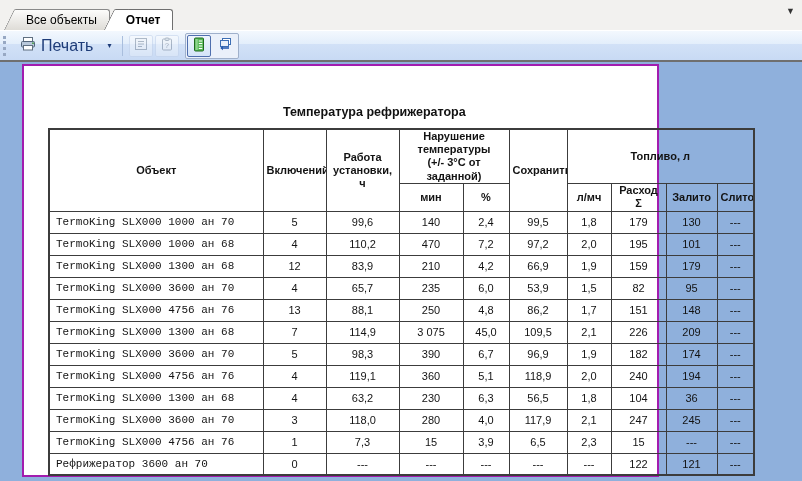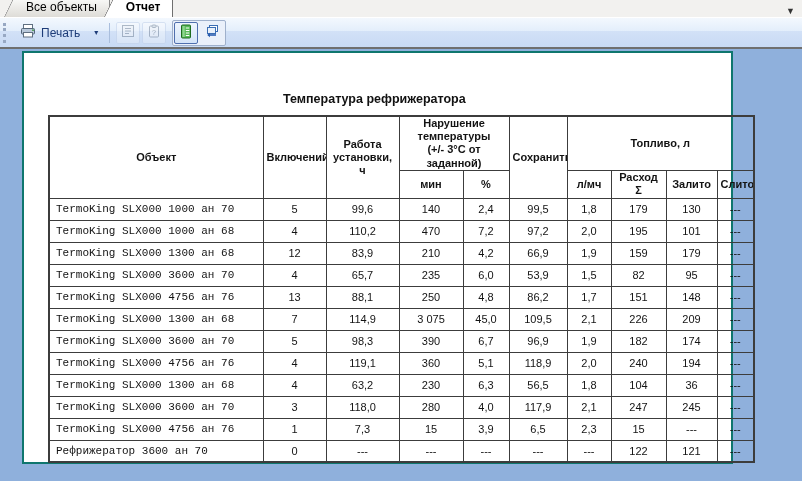--- a/index.html
+++ b/index.html
@@ -1,53 +1,53 @@
 <!DOCTYPE html>
 <html><head>
 <meta charset="utf-8">
 <style>
   * { box-sizing: border-box; margin: 0; padding: 0; }
   html,body { width: 802px; height: 481px; overflow: hidden;
     font-family: "Liberation Sans", sans-serif; }
   .app { width: 802px; height: 481px; display: flex; flex-direction: column; background:#f2f1ef; }
 
   
-  .tabstrip { height: 17px; background:#f2f1ef; position:relative; display:flex; align-items:flex-end; padding-left:16px; flex:none; }
+  .tabstrip { height: 30px; background:#f2f1ef; position:relative; display:flex; align-items:flex-end; padding-left:16px; flex:none; }
   .tab { position:relative; height:21px; display:flex; align-items:center; padding:0 12px 0 10px;
          font-size:12px; color:#000; cursor:default; border:1px solid #898989; border-left:none; border-bottom:none;
          border-top-right-radius:3px; }
   .tab::before { content:""; position:absolute; left:-7px; top:-1px; bottom:0; width:14px;
          background:inherit; border-left:1px solid #898989; border-top:1px solid #898989;
          transform:skewX(-26deg); border-top-left-radius:2px; }
   .tab-inactive { background:linear-gradient(#fcfcfb,#dedcd7); z-index:1; }
   .tab-active { background:#ffffff; font-weight:bold; z-index:2; margin-left:6px; border-color:#6f6f6f; }
   .tab-active::before { border-color:#6f6f6f; }
   .tab-overflow { position:absolute; right:7px; top:7px; font-size:9px; color:#333; line-height:1; cursor:pointer; }
 
   
   .toolbar { height:30px; flex:none; display:flex; align-items:center; gap:2px; padding:0 4px 0 2px;
              background:linear-gradient(#f3f8fe 0%, #e3eefb 45%, #d2e1f7 46%, #c8daf4 100%);
              border-top:1px solid #fff; }
   .grip { width:5px; height:20px; border-left:3px dotted #97a8c3; margin:0 3px 0 1px; }
   .tb-btn { display:flex; align-items:center; gap:5px; border:1px solid transparent; background:transparent;
-            font-family:"Liberation Sans",sans-serif; font-size:12px; color:#1e3c78; padding:3px 6px; cursor:pointer; }
+            font-family:"Liberation Sans",sans-serif; font-size:16px; color:#1e3c78; padding:3px 6px; cursor:pointer; }
   .tb-arrow { padding:3px 4px; font-size:8px; color:#1e3c78; }
   .tb-sep { width:1px; height:20px; background:#a9bedd; margin:0 4px; }
   .tb-ico-btn { width:24px; height:22px; display:flex; align-items:center; justify-content:center;
             border:1px solid #c3d2ea; background:linear-gradient(#fbfdff,#e4edf9); border-radius:2px; }
   .tb-ico-btn[disabled] { opacity:.55; }
   .toggle-group { display:flex; gap:2px; border:1px solid #9fb0cb; background:#eaf0fa; padding:1px; margin-left:4px; border-radius:2px; }
   .toggle-group .tb-ico-btn { border:1px solid transparent; background:transparent; }
   .toggle-group .pressed { border:1px solid #4f6fae; background:linear-gradient(#eef5fe,#d4e4f8); }
   .ico { display:block; }
 
   
   .content { flex:1; background:#8fb0dc; border-top:2px solid #6f6f6f; position:relative; overflow:hidden; }
-  .page { position:absolute; left:22px; top:2px; width:711px; height:413px; background:#fff;
-          border:2px solid #0f766e; }
+  .page { position:absolute; left:22px; top:2px; width:637px; height:413px; background:#fff;
+          border:2px solid #a21caf; }
   .report-header { position:relative; height:62px; }
   .report-title { position:absolute; left:259px; top:39px; font-size:12.5px; font-weight:bold; color:#111; white-space:nowrap; }
   .report-period { position:absolute; left:497px; top:39px; font-size:12.5px; color:#111; white-space:nowrap; }
 
   table.report { border-collapse:collapse; table-layout:fixed; width:705px; margin-left:24px;
                  font-size:11px; color:#131313; border:2px solid #3c3c3c; }
   table.report th, table.report td { border:1px solid #3c3c3c; text-align:center; vertical-align:middle;
                  white-space:nowrap; overflow:hidden; padding:0 3px; }
   table.report th { font-weight:bold; white-space:pre-line; line-height:1.2; }
   thead tr.h1 th { height:42px; }

